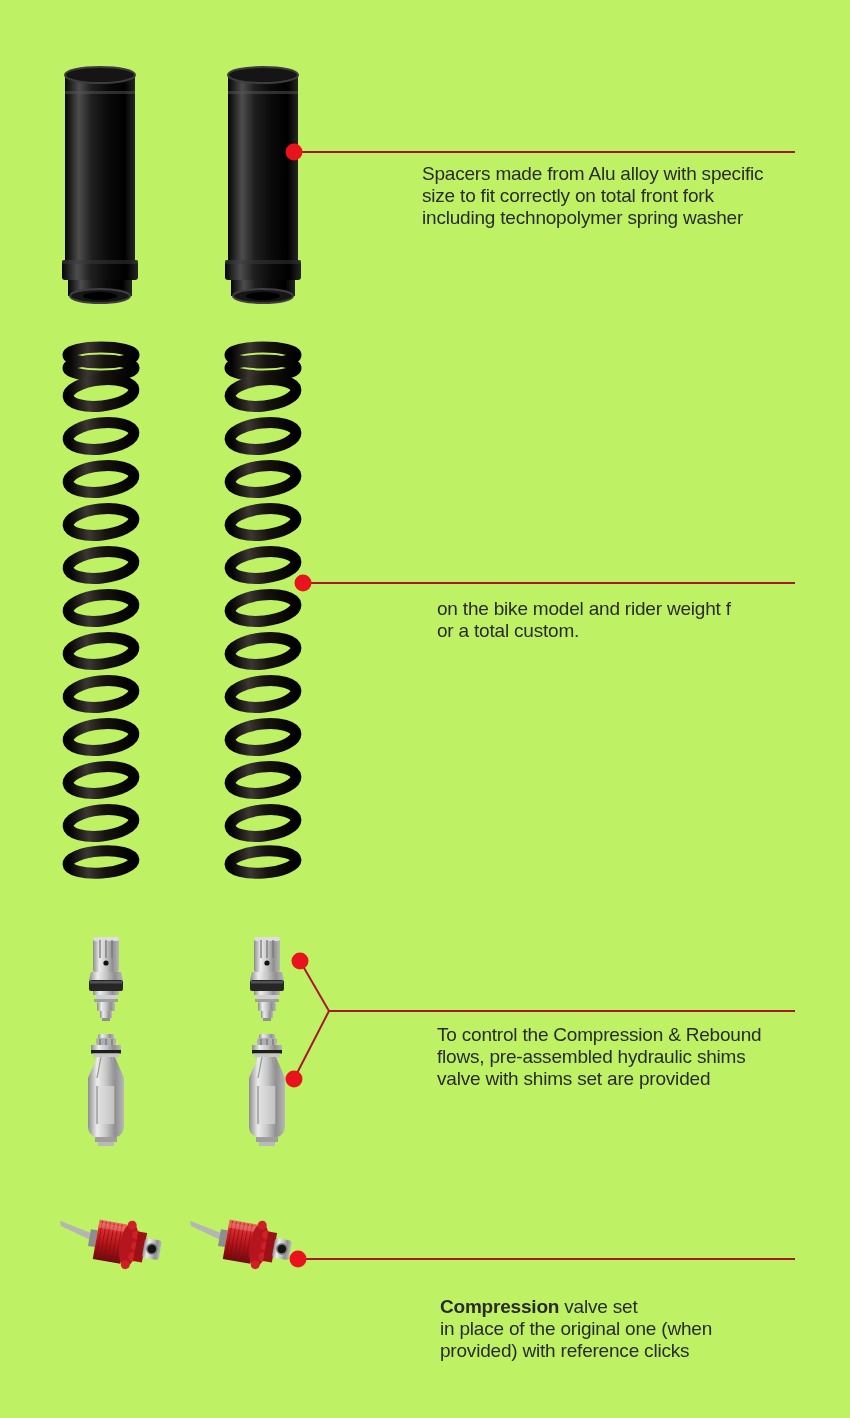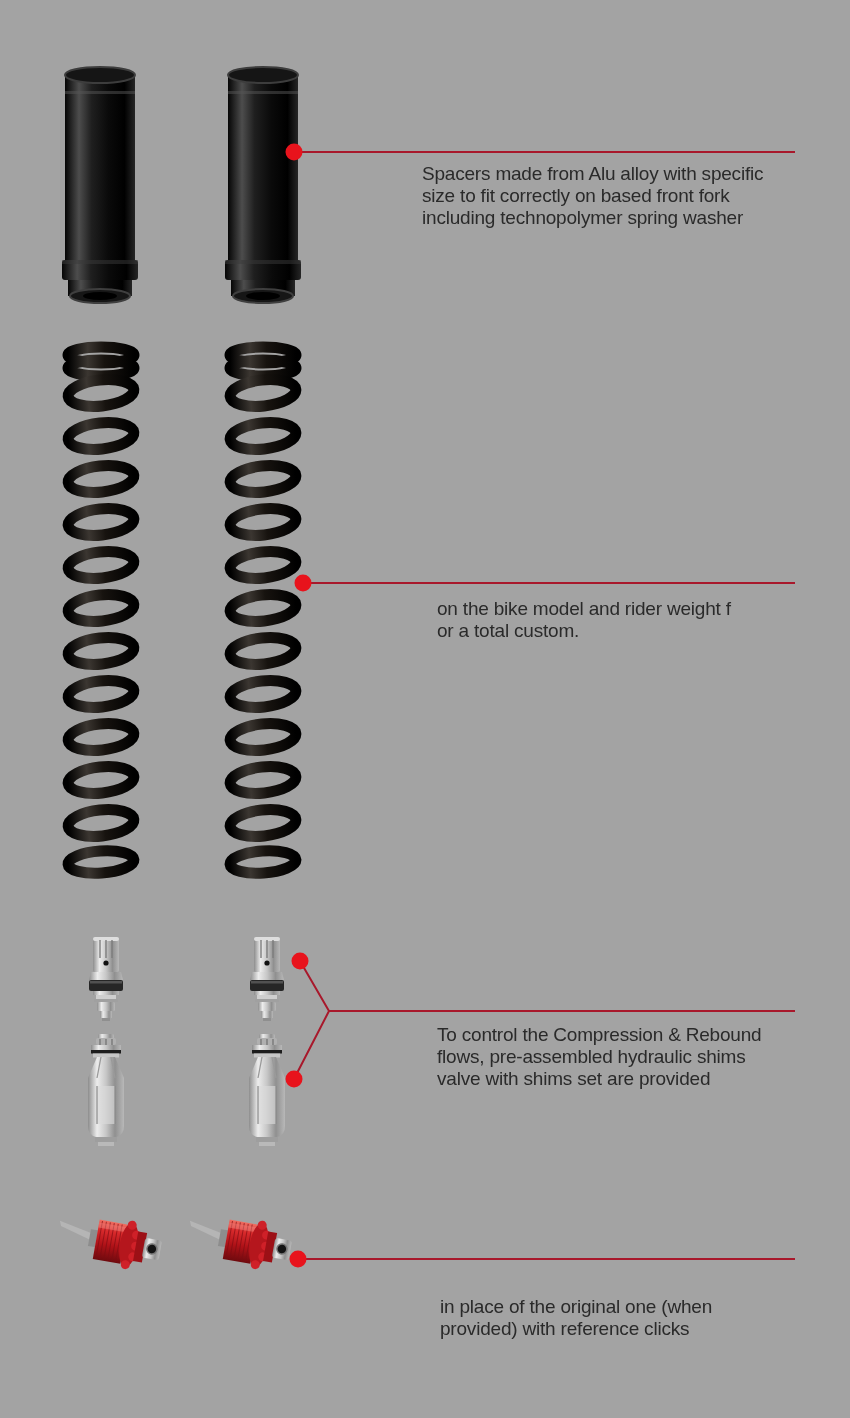--- a/index.html
+++ b/index.html
@@ -1,17 +1,17 @@
 <!DOCTYPE html>
 <html><head>
 <meta charset="utf-8">
 <style>
   html,body{margin:0;padding:0;background:#fff;}
   .canvas{
-    position:relative;width:850px;height:1418px;background:#a3a3a3;overflow:hidden;
+    position:relative;width:850px;height:1418px;background:#bef264;overflow:hidden;
     font-family:"Liberation Sans", sans-serif;
   }
   .part{position:absolute;}
   .annotation{
     position:absolute;
     font-size:19px;line-height:22px;letter-spacing:-0.2px;
     color:#2a2a2a;white-space:nowrap;
   }
   .annotation b{font-weight:bold;}
   #callout-overlay{position:absolute;left:0;top:0;pointer-events:none;}
@@ -193,33 +193,34 @@
       <circle cx="294" cy="152" r="8.5"></circle>
       <circle cx="303" cy="583" r="8.5"></circle>
       <circle cx="300" cy="961" r="8.5"></circle>
       <circle cx="294" cy="1079" r="8.5"></circle>
       <circle cx="298" cy="1259" r="8.5"></circle>
     </g>
   </svg>
 
   <div class="annotation" style="left:422px;top:163px">
     <div>Spacers made from Alu alloy with specific</div>
-    <div>size to fit correctly on based front fork</div>
+    <div>size to fit correctly on total front fork</div>
     <div>including technopolymer spring washer</div>
   </div>
 
   <div class="annotation" style="left:437px;top:598px">
     <div>on the bike model and rider weight f</div>
     <div>or a total custom.</div>
   </div>
 
   <div class="annotation" style="left:437px;top:1024px">
     <div>To control the Compression &amp; Rebound</div>
     <div>flows, pre-assembled hydraulic shims</div>
     <div>valve with shims set are provided</div>
   </div>
 
   <div class="annotation" style="left:440px;top:1296px">
+    <div><b>Compression</b><span> valve set</span></div>
     <div>in place of the original one (when</div>
     <div>provided)  with reference clicks</div>
   </div>
 
 </div>
 
 </body></html>

